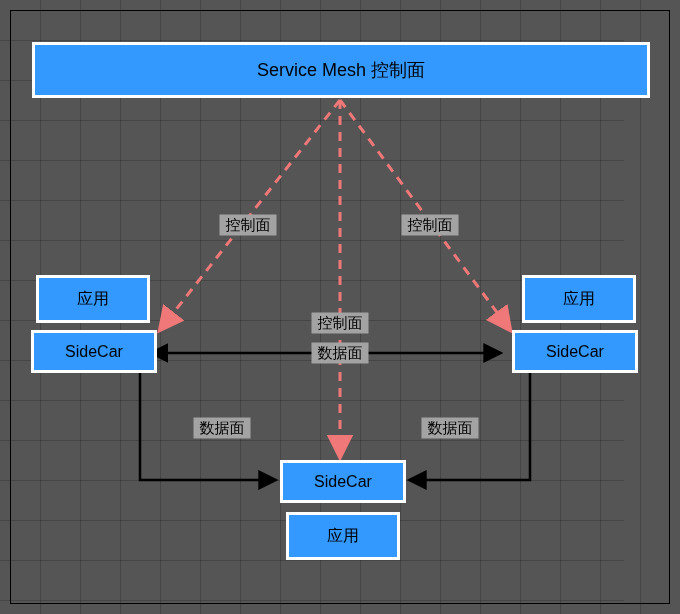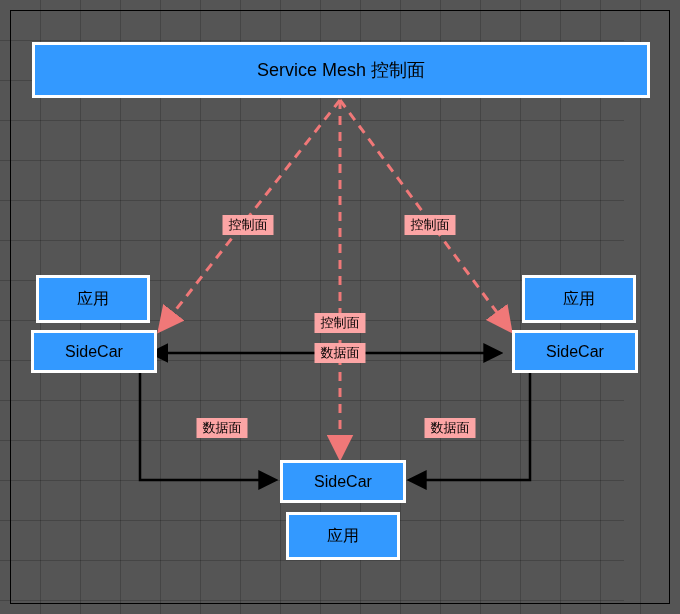--- a/index.html
+++ b/index.html
@@ -36,23 +36,23 @@
     box-sizing: border-box;
     display: flex;
     align-items: center;
     justify-content: center;
     color: #000;
     font-size: 16px;
     text-align: center;
   }
   .label {
     position: absolute;
-    background: #fca5a5;
+    background: #a3a3a3;
     color: #000;
-    font-size: 13px;
+    font-size: 15px;
     padding: 1px 6px;
     white-space: nowrap;
     transform: translate(-50%, -50%);
   }
   svg.edges {
     position: absolute;
     left: 0; top: 0;
     width: 680px;
     height: 614px;
     pointer-events: none;

